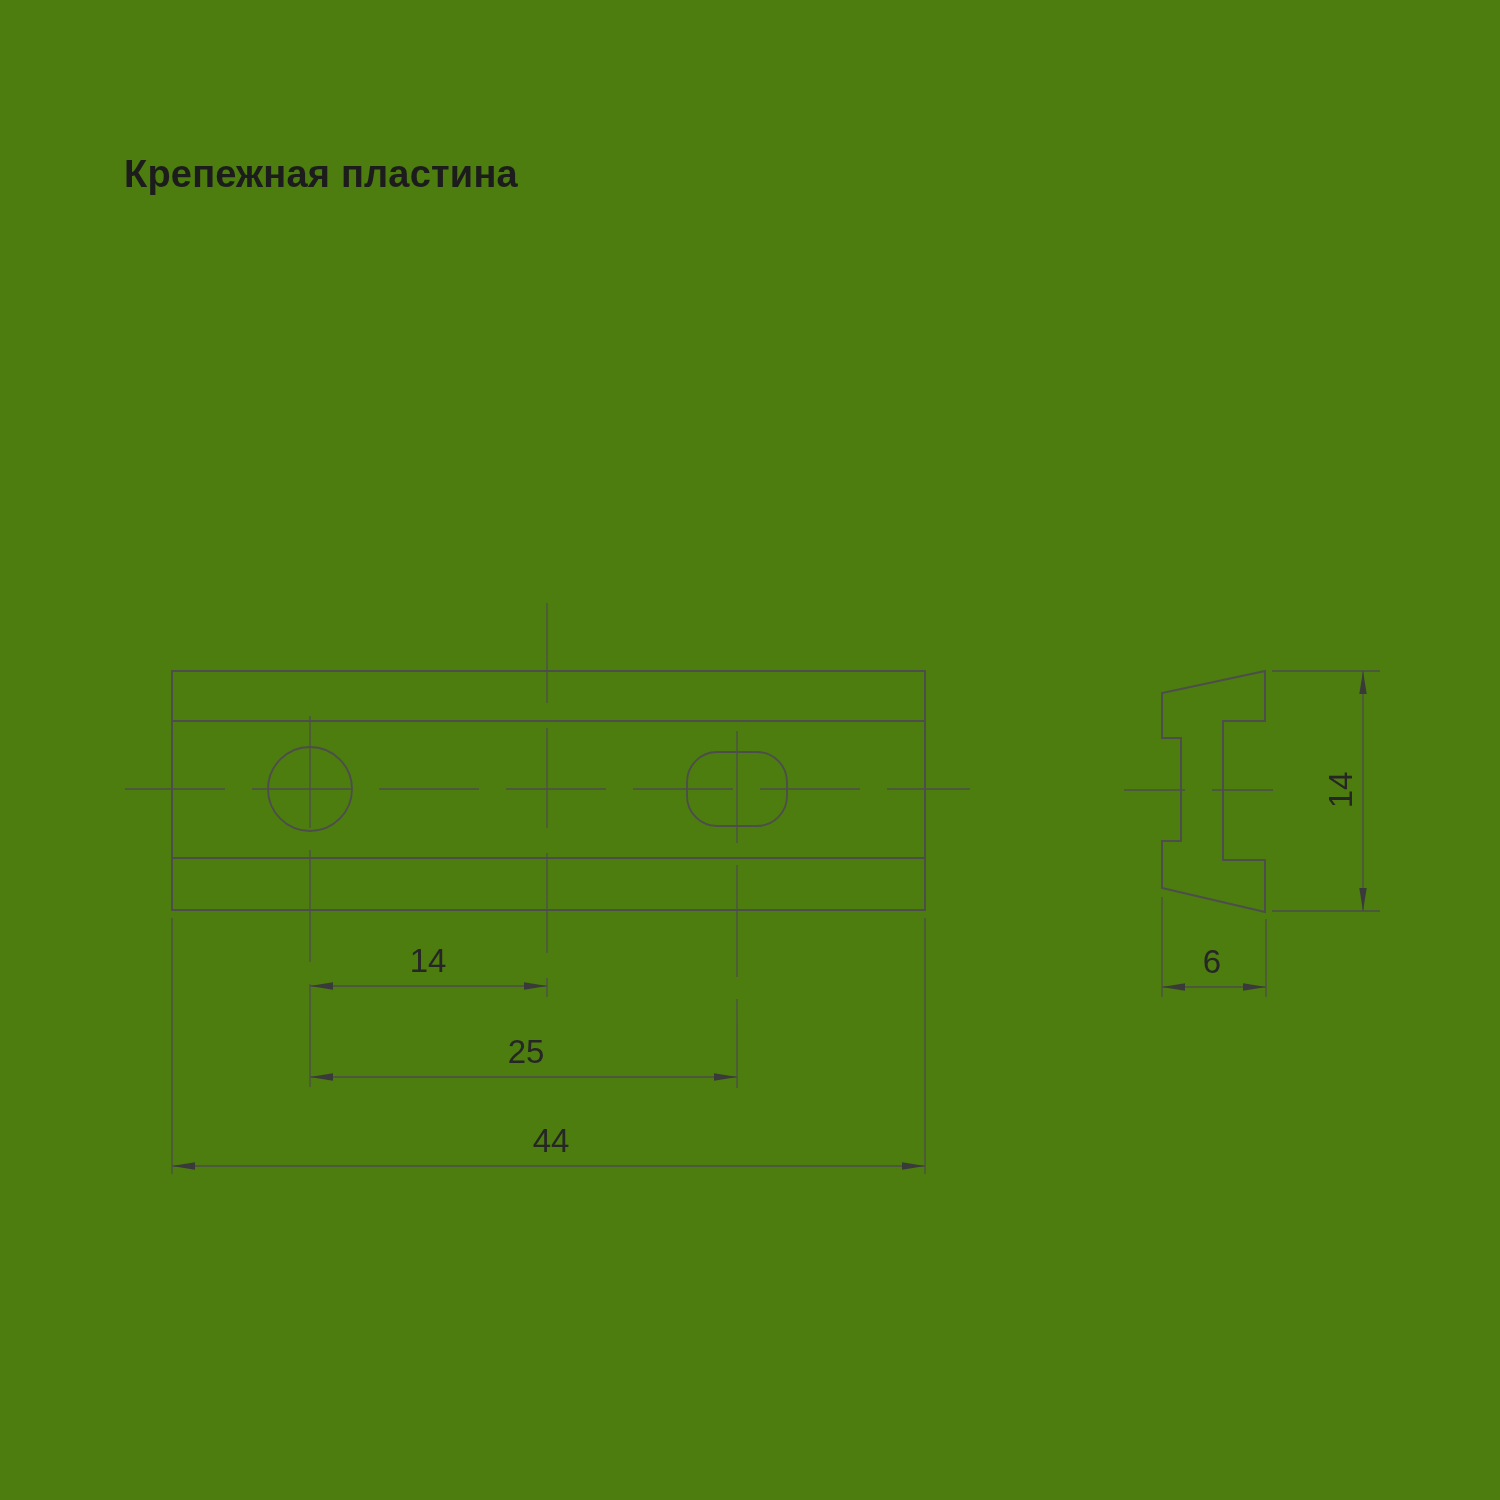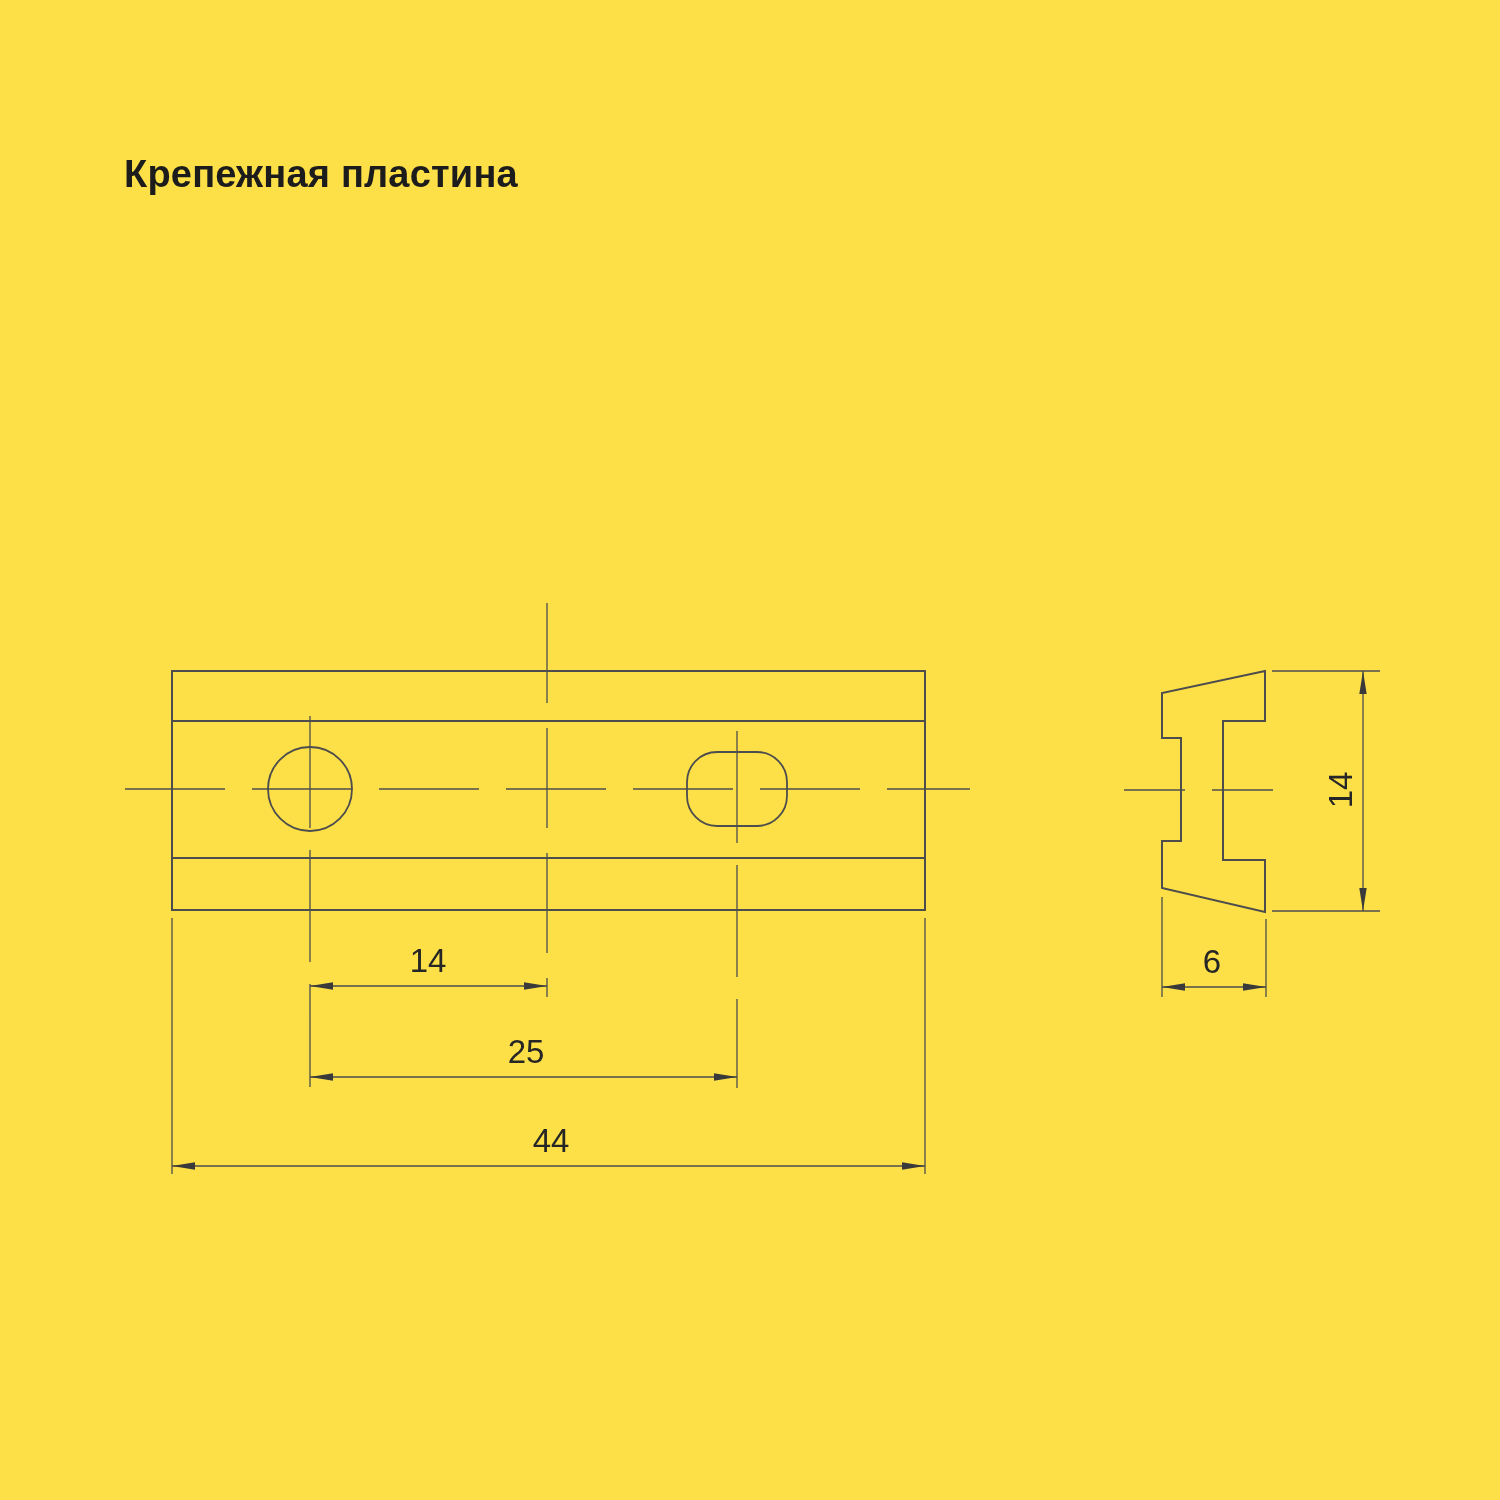--- a/index.html
+++ b/index.html
@@ -4,21 +4,21 @@
 <style>
   html, body {
     margin: 0;
     padding: 0;
     background: #ffffff;
   }
   .page {
     position: relative;
     width: 1500px;
     height: 1500px;
-    background: #fde047;
+    background: #4d7c0f;
     font-family: "Liberation Sans", sans-serif;
     overflow: hidden;
   }
   .doc-title {
     position: absolute;
     left: 124px;
     top: 128px;
     font-size: 38px;
     font-weight: 700;
     color: #1c1c1c;

